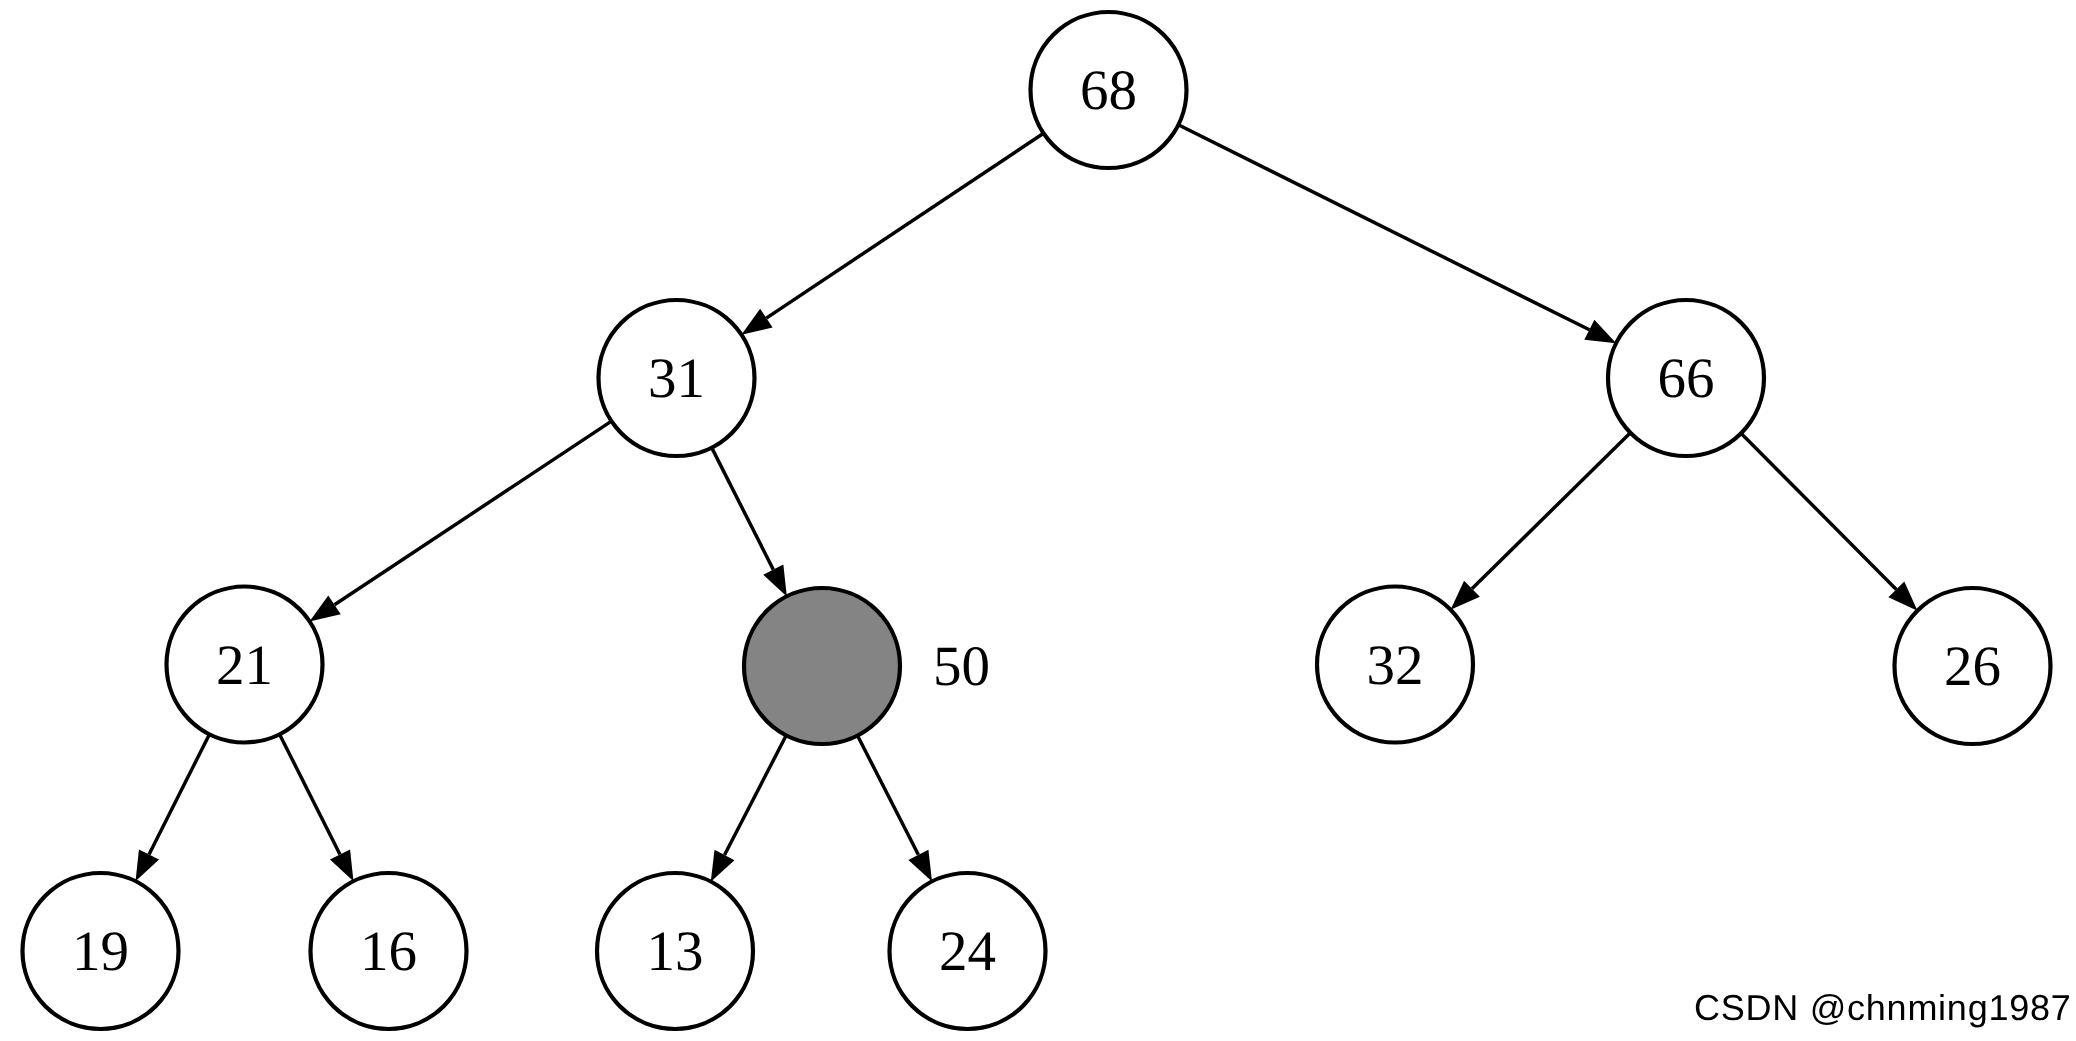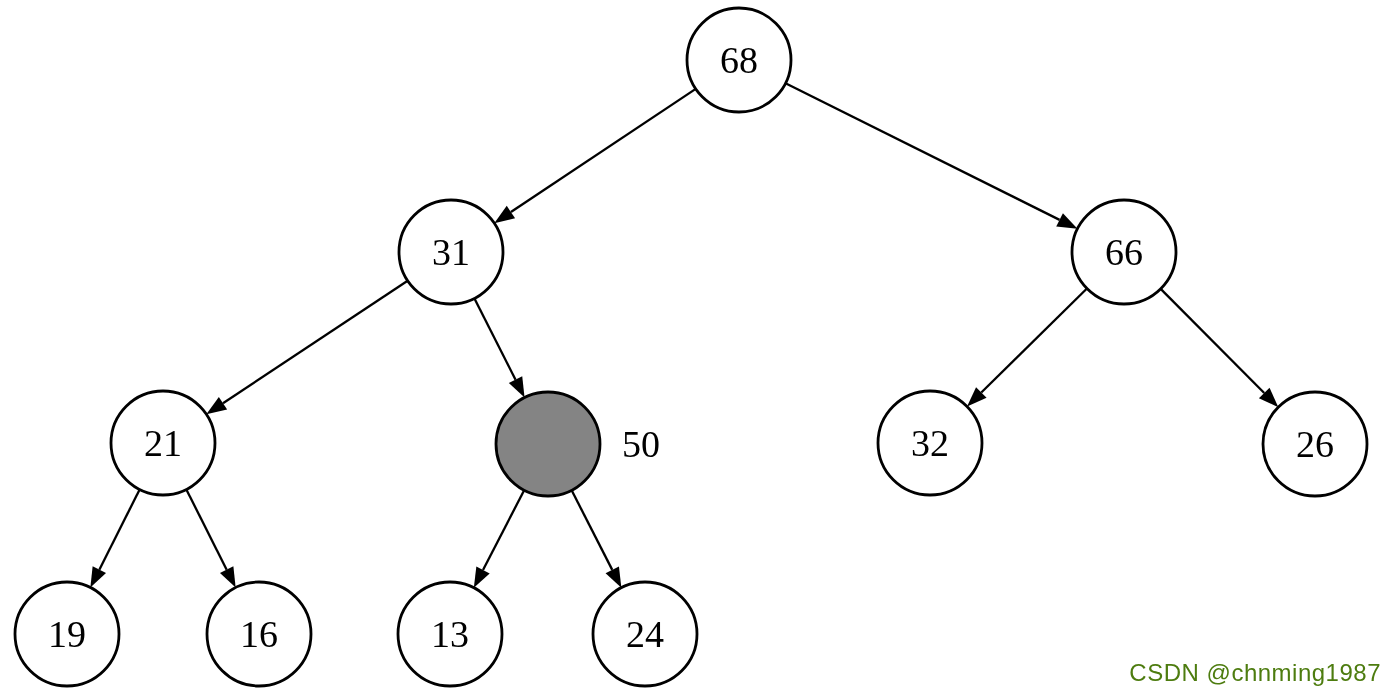--- a/index.html
+++ b/index.html
@@ -70,14 +70,14 @@
       <text x="1124" y="252" dy="0.34em" text-anchor="middle" fill="#000000" font-size="38" font-family="&quot;Liberation Serif&quot;, &quot;DejaVu Serif&quot;, serif">66</text>
       <text x="163" y="443" dy="0.34em" text-anchor="middle" fill="#000000" font-size="38" font-family="&quot;Liberation Serif&quot;, &quot;DejaVu Serif&quot;, serif">21</text>
       <text x="641" y="444" dy="0.34em" text-anchor="middle" fill="#000000" font-size="38" font-family="&quot;Liberation Serif&quot;, &quot;DejaVu Serif&quot;, serif">50</text>
       <text x="930" y="443" dy="0.34em" text-anchor="middle" fill="#000000" font-size="38" font-family="&quot;Liberation Serif&quot;, &quot;DejaVu Serif&quot;, serif">32</text>
       <text x="1315" y="444" dy="0.34em" text-anchor="middle" fill="#000000" font-size="38" font-family="&quot;Liberation Serif&quot;, &quot;DejaVu Serif&quot;, serif">26</text>
       <text x="67" y="634" dy="0.34em" text-anchor="middle" fill="#000000" font-size="38" font-family="&quot;Liberation Serif&quot;, &quot;DejaVu Serif&quot;, serif">19</text>
       <text x="259" y="634" dy="0.34em" text-anchor="middle" fill="#000000" font-size="38" font-family="&quot;Liberation Serif&quot;, &quot;DejaVu Serif&quot;, serif">16</text>
       <text x="450" y="634" dy="0.34em" text-anchor="middle" fill="#000000" font-size="38" font-family="&quot;Liberation Serif&quot;, &quot;DejaVu Serif&quot;, serif">13</text>
       <text x="645" y="634" dy="0.34em" text-anchor="middle" fill="#000000" font-size="38" font-family="&quot;Liberation Serif&quot;, &quot;DejaVu Serif&quot;, serif">24</text>
     </svg>
-  <div class="watermark" style="color: #4d7c0f;">CSDN @chnming1987</div>
+  <div class="watermark" style="color: #000000;">CSDN @chnming1987</div>
 </div>
 
 </body></html>

